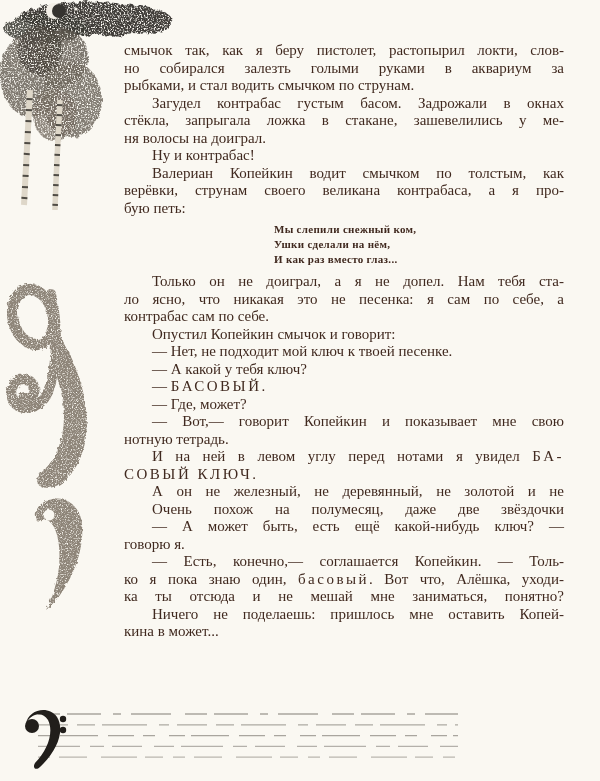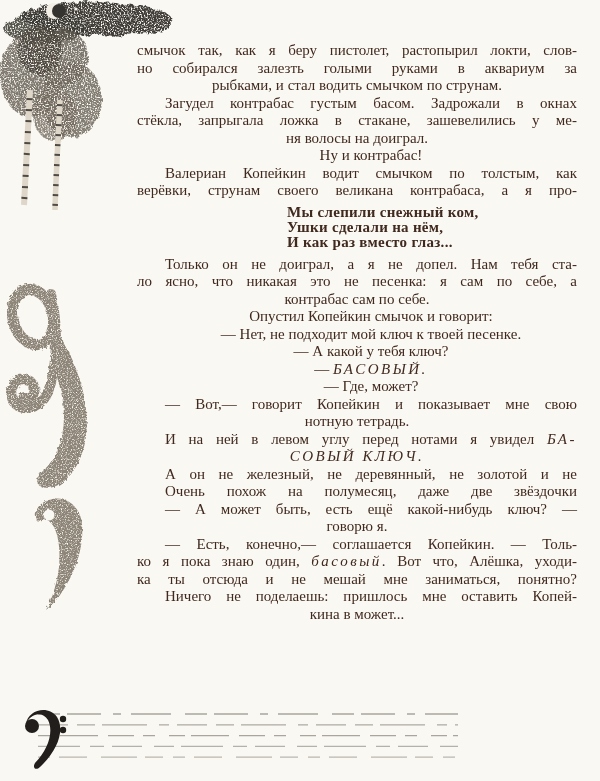--- a/index.html
+++ b/index.html
@@ -10,29 +10,29 @@
   html,body{margin:0;padding:0;}
   body{
     width:600px;height:781px;background:var(--page);overflow:hidden;
     font-family:"Liberation Serif", serif;
   }
   .page{position:relative;width:600px;height:781px;background:var(--page);}
   .tree{position:absolute;left:0;top:0;}
   .clef-ornament{position:absolute;left:0;top:272px;}
   .staff-svg{position:absolute;left:18px;top:704px;}
   .text-block{
-    position:absolute;left:137px;top:42px;width:440px;
+    position:absolute;left:124px;top:42px;width:440px;
     color:var(--text);font-size:15px;
   }
   .line{line-height:17.5px;}
   .just{text-align:justify;text-align-last:justify;}
-  .lft{text-align:center;}
+  .lft{text-align:left;}
   .ind{text-indent:28px;}
-  .em{font-style:italic;letter-spacing:2.5px;}
-  .verse{margin:5px 0 6px 150px;font-weight:bold;font-size:15px;color:var(--text);}
+  .em{letter-spacing:2.5px;}
+  .verse{margin:5px 0 6px 150px;font-weight:bold;font-size:11px;color:var(--text);}
   .verse-line{line-height:15px;letter-spacing:.3px;}
   .pencil-f{fill:var(--pencil);}
   .pencil-s{stroke:var(--pencil);fill:none;}
   .ink-f{fill:var(--ink);}
   .staff-line{stroke:var(--staff);stroke-width:1.3;fill:none;}
   .hole{fill:var(--page);}
 </style>
 </head>
 <body>
 
@@ -97,20 +97,21 @@
     <div id="before">
         <div class="line just"><span>смычок так, как я беру пистолет, растопырил локти, слов-</span></div>
         <div class="line just"><span>но собирался залезть голыми руками в аквариум за</span></div>
         <div class="line lft"><span>рыбками, и стал водить смычком по струнам.</span></div>
         <div class="line just ind"><span>Загудел контрабас густым басом. Задрожали в окнах</span></div>
         <div class="line just"><span>стёкла, запрыгала ложка в стакане, зашевелились у ме-</span></div>
         <div class="line lft"><span>ня волосы на доиграл.</span></div>
         <div class="line lft ind"><span>Ну и контрабас!</span></div>
         <div class="line just ind"><span>Валериан Копейкин водит смычком по толстым, как</span></div>
         <div class="line just"><span>верёвки, струнам своего великана контрабаса, а я про-</span></div>
+        <div class="line lft"><span>бую петь:</span></div>
       </div>
     <div class="verse">
       <div class="verse-line">Мы слепили снежный ком,</div>
       <div class="verse-line">Ушки сделали на нём,</div>
       <div class="verse-line">И как раз вместо глаз...</div>
     </div>
     <div id="after">
         <div class="line just ind"><span>Только он не доиграл, а я не допел. Нам тебя ста-</span></div>
         <div class="line just"><span>ло ясно, что никакая это не песенка: я сам по себе, а</span></div>
         <div class="line lft"><span>контрабас сам по себе.</span></div>

